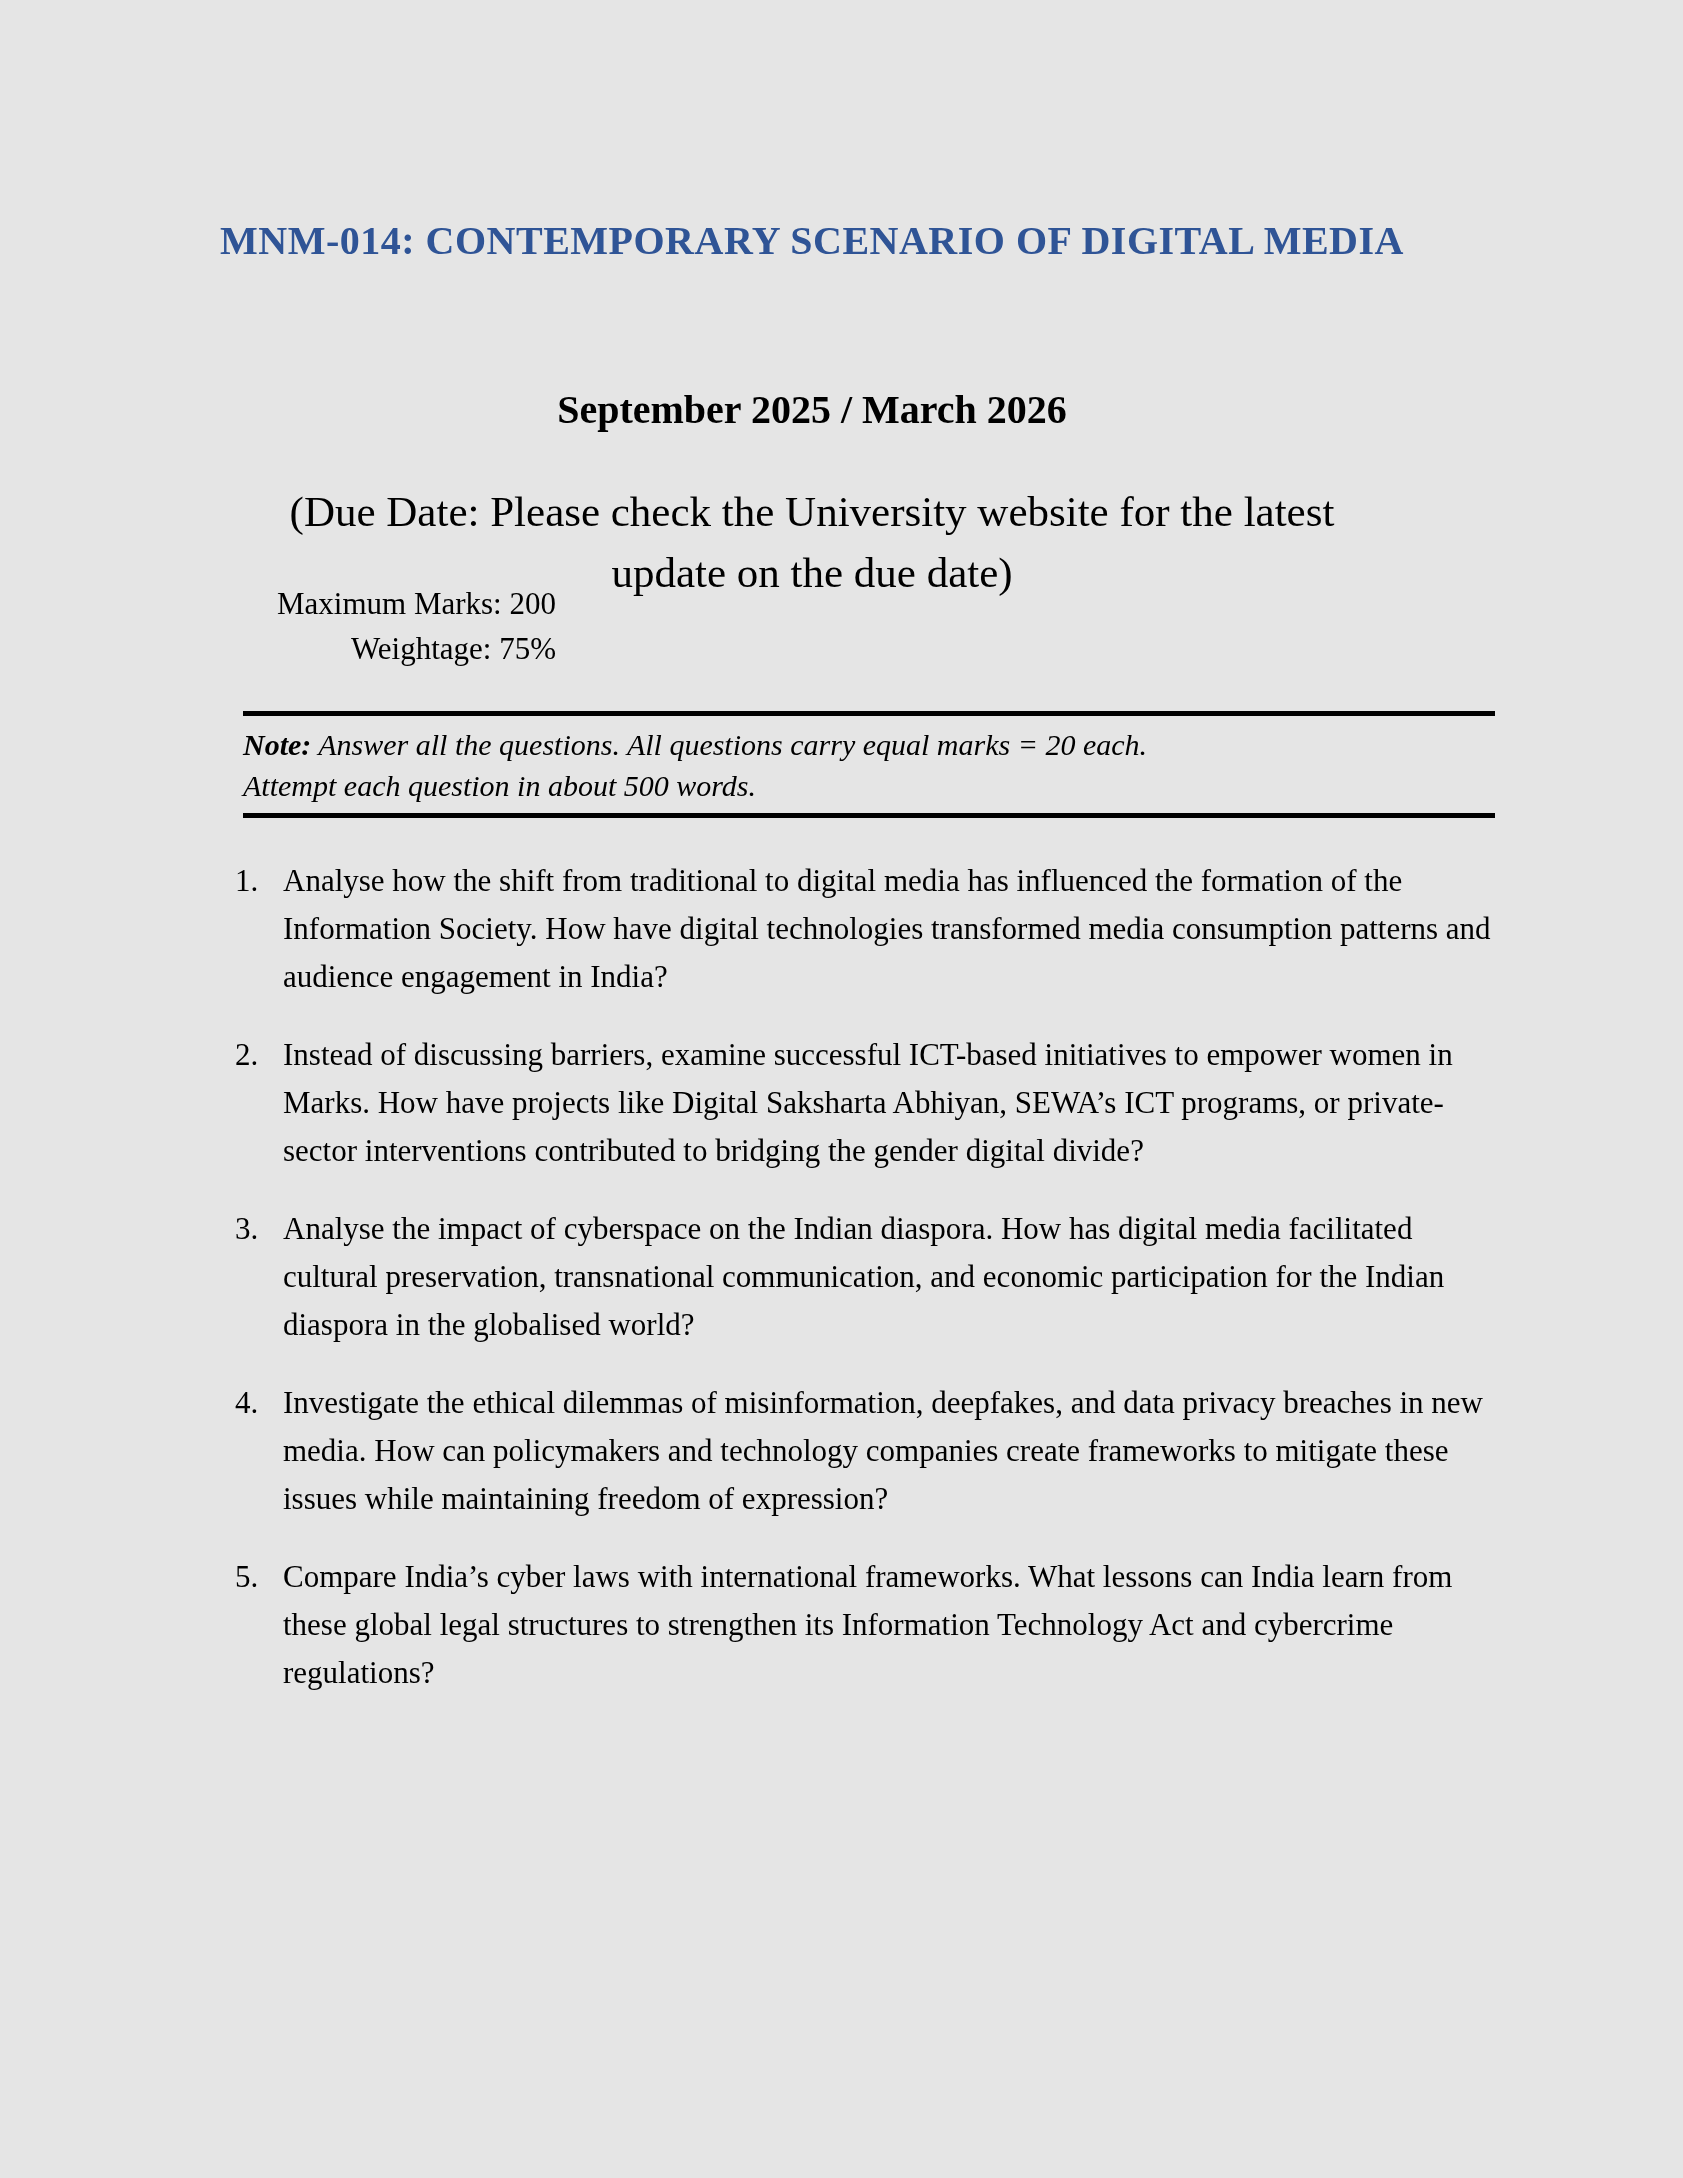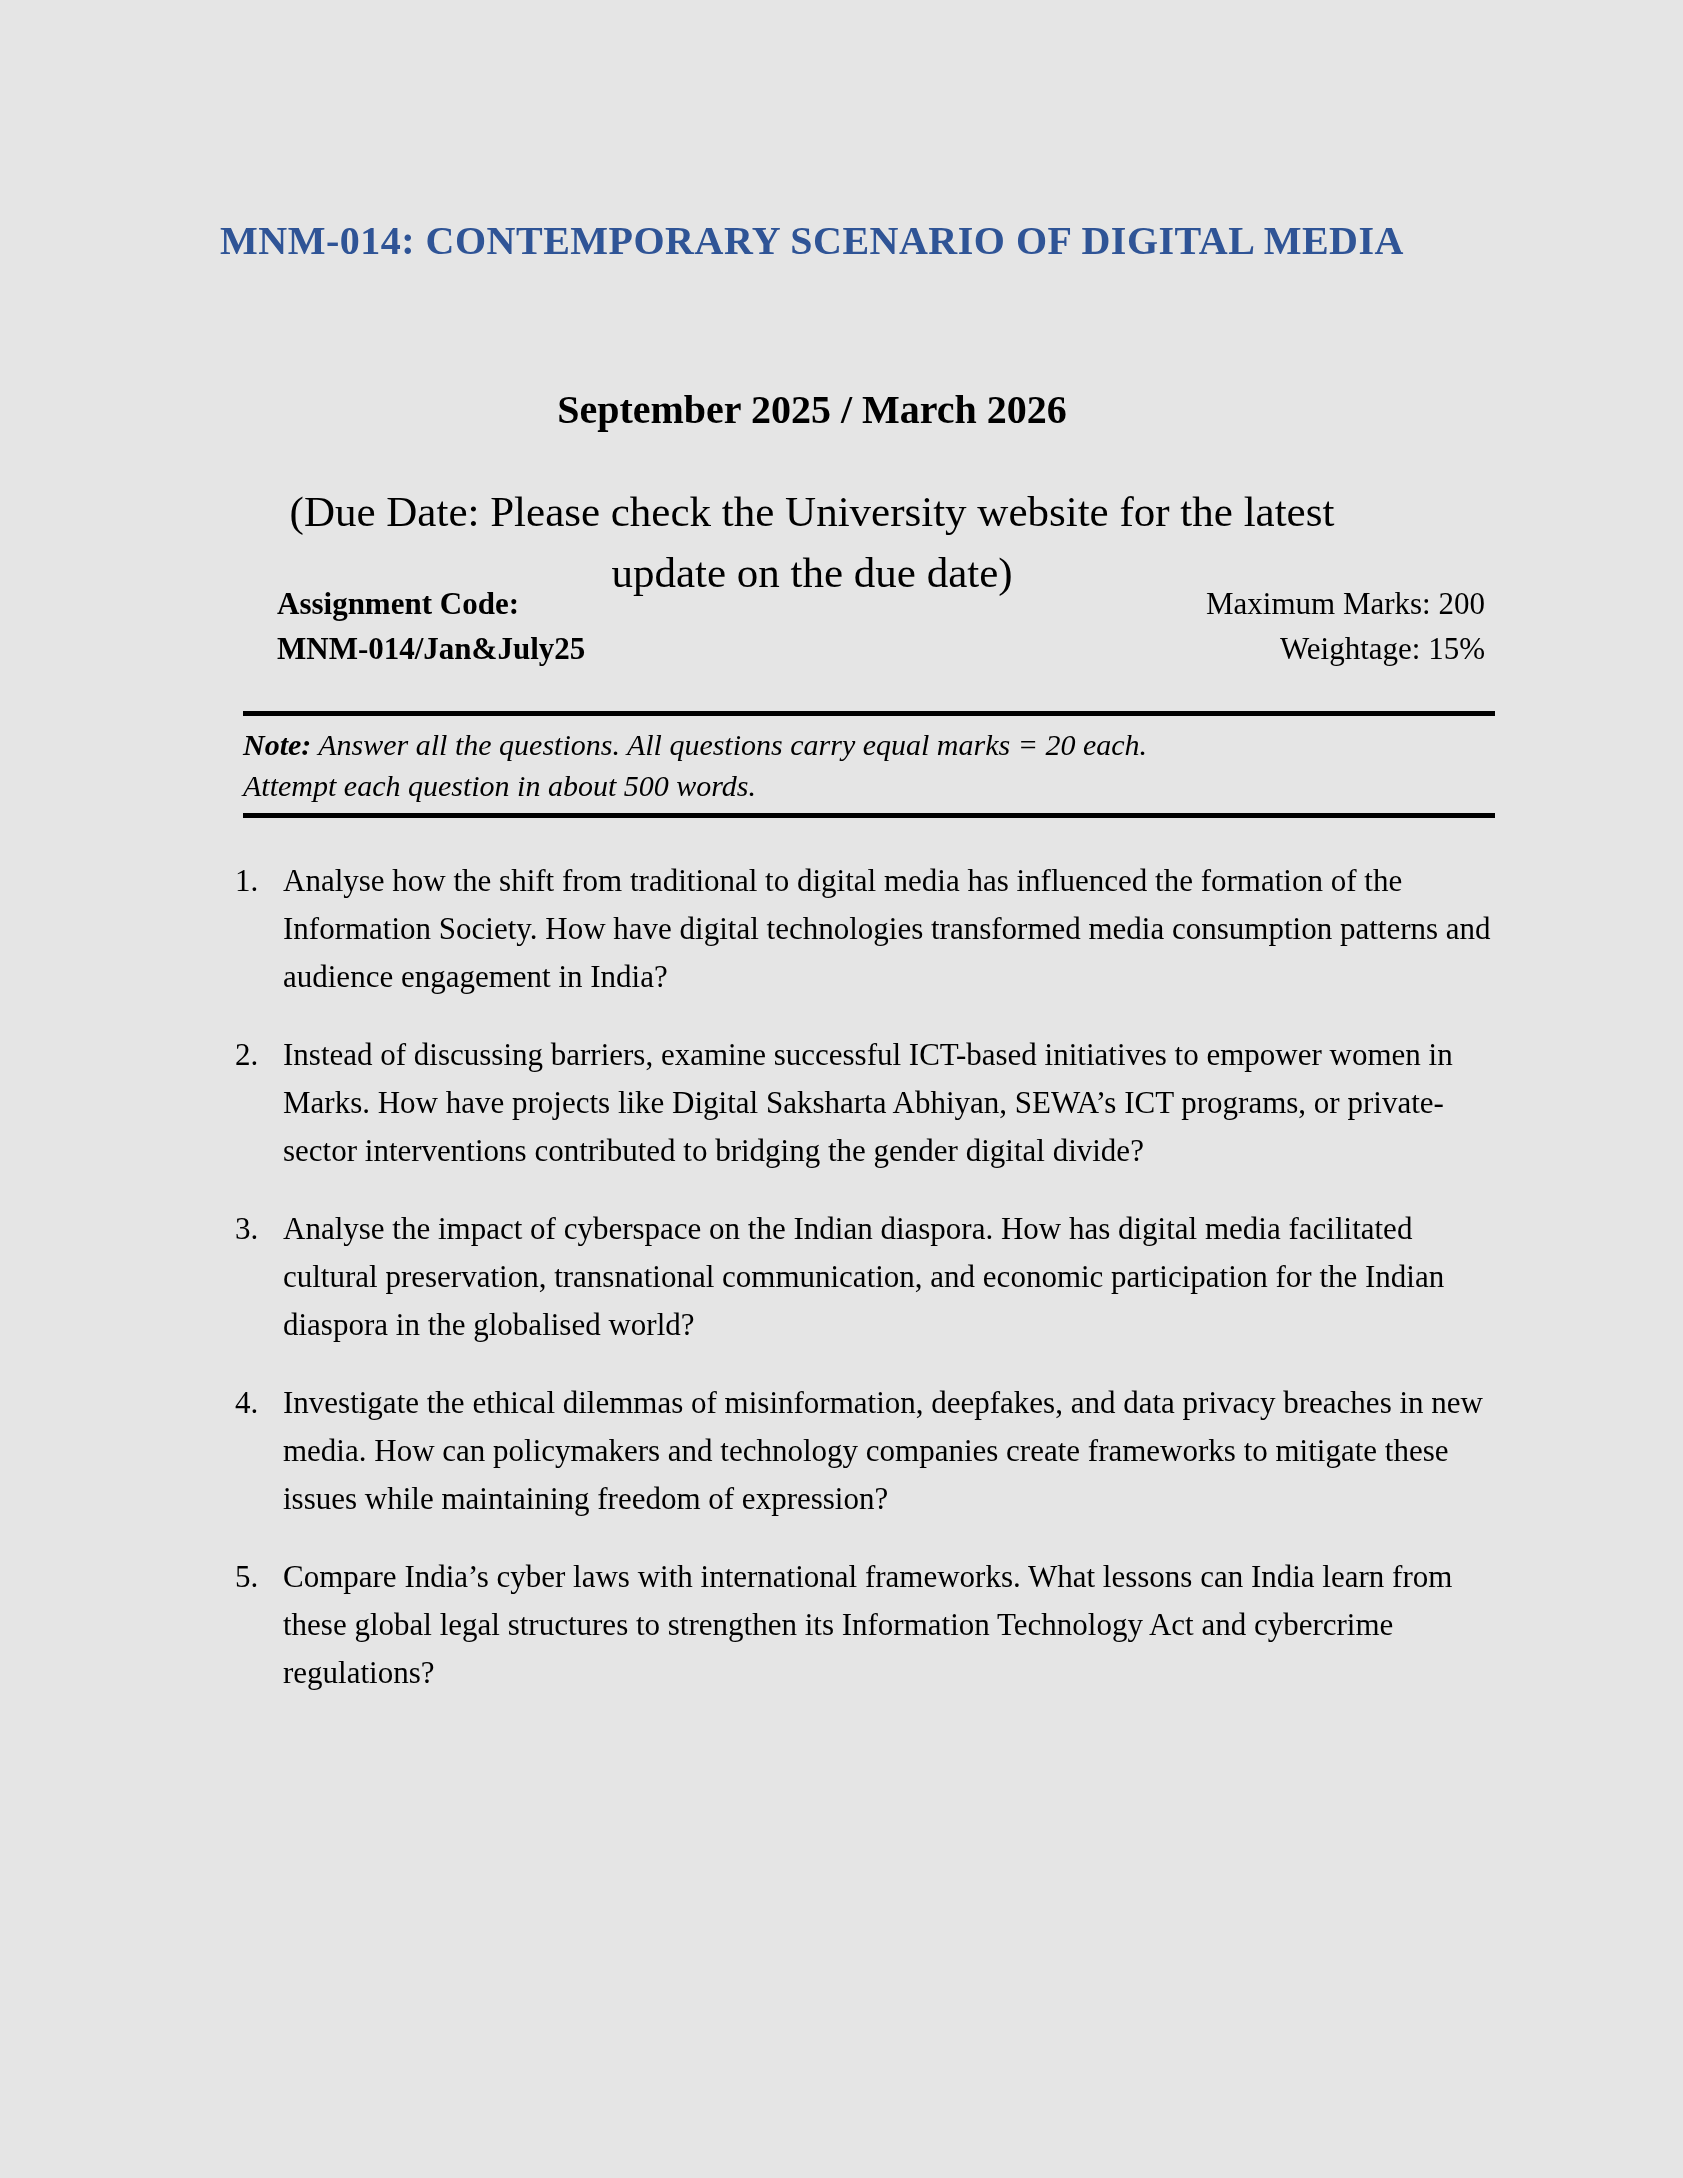--- a/index.html
+++ b/index.html
@@ -109,27 +109,23 @@
 
 <div class="page">
 
   <h1 class="doc-title" style="color: rgb(47, 84, 150);">MNM-014: CONTEMPORARY SCENARIO OF DIGITAL MEDIA</h1>
 
   <div class="session-heading">September 2025 / March 2026</div>
 
   <div class="due-date-note">(Due Date: Please check the University website for the latest update on the due date)</div>
 
   <div class="info-row">
-    <div class="info-left">
-      <div>Assignment Code:</div>
-      <div>MNM-014/Jan&amp;July25</div>
-    </div>
     <div class="info-right">
       <div>Maximum Marks: 200</div>
-      <div>Weightage: 15%</div>
+      <div>Weightage: 75%</div>
     </div>
   </div>
 
   <div class="note-box">
     <div class="note-text"><span class="note-label">Note:</span><span> Answer all the questions. All questions carry equal marks = 20 each. Attempt each question in about 500 words.</span></div>
   </div>
 
   <ol class="question-list">
     <li class="question-item">
       <span class="question-number">1.</span>

